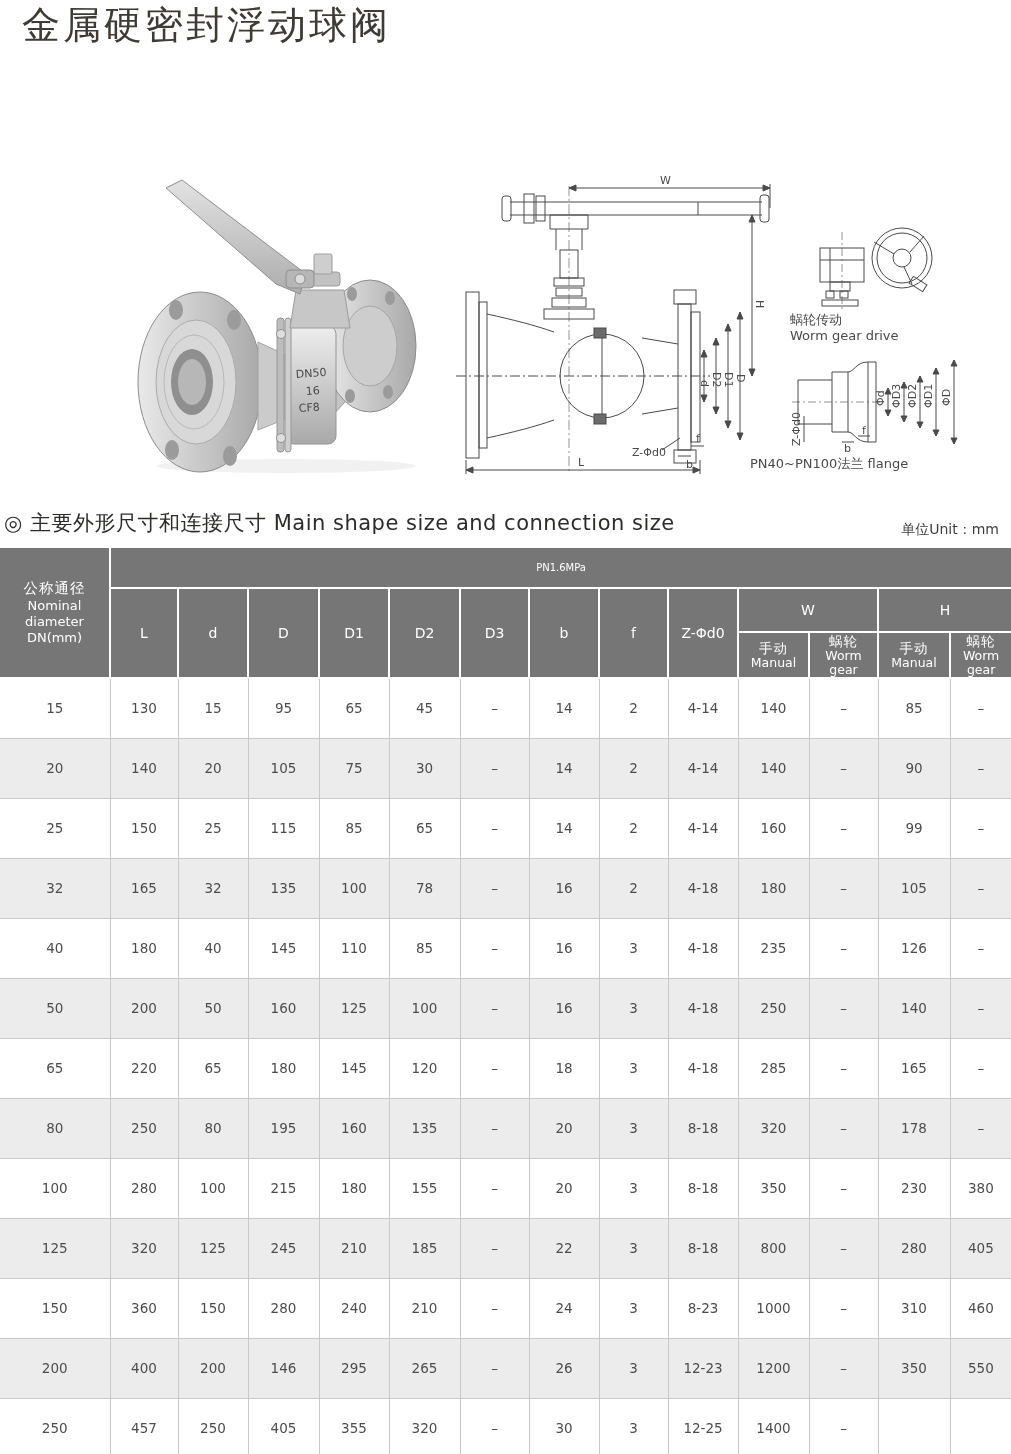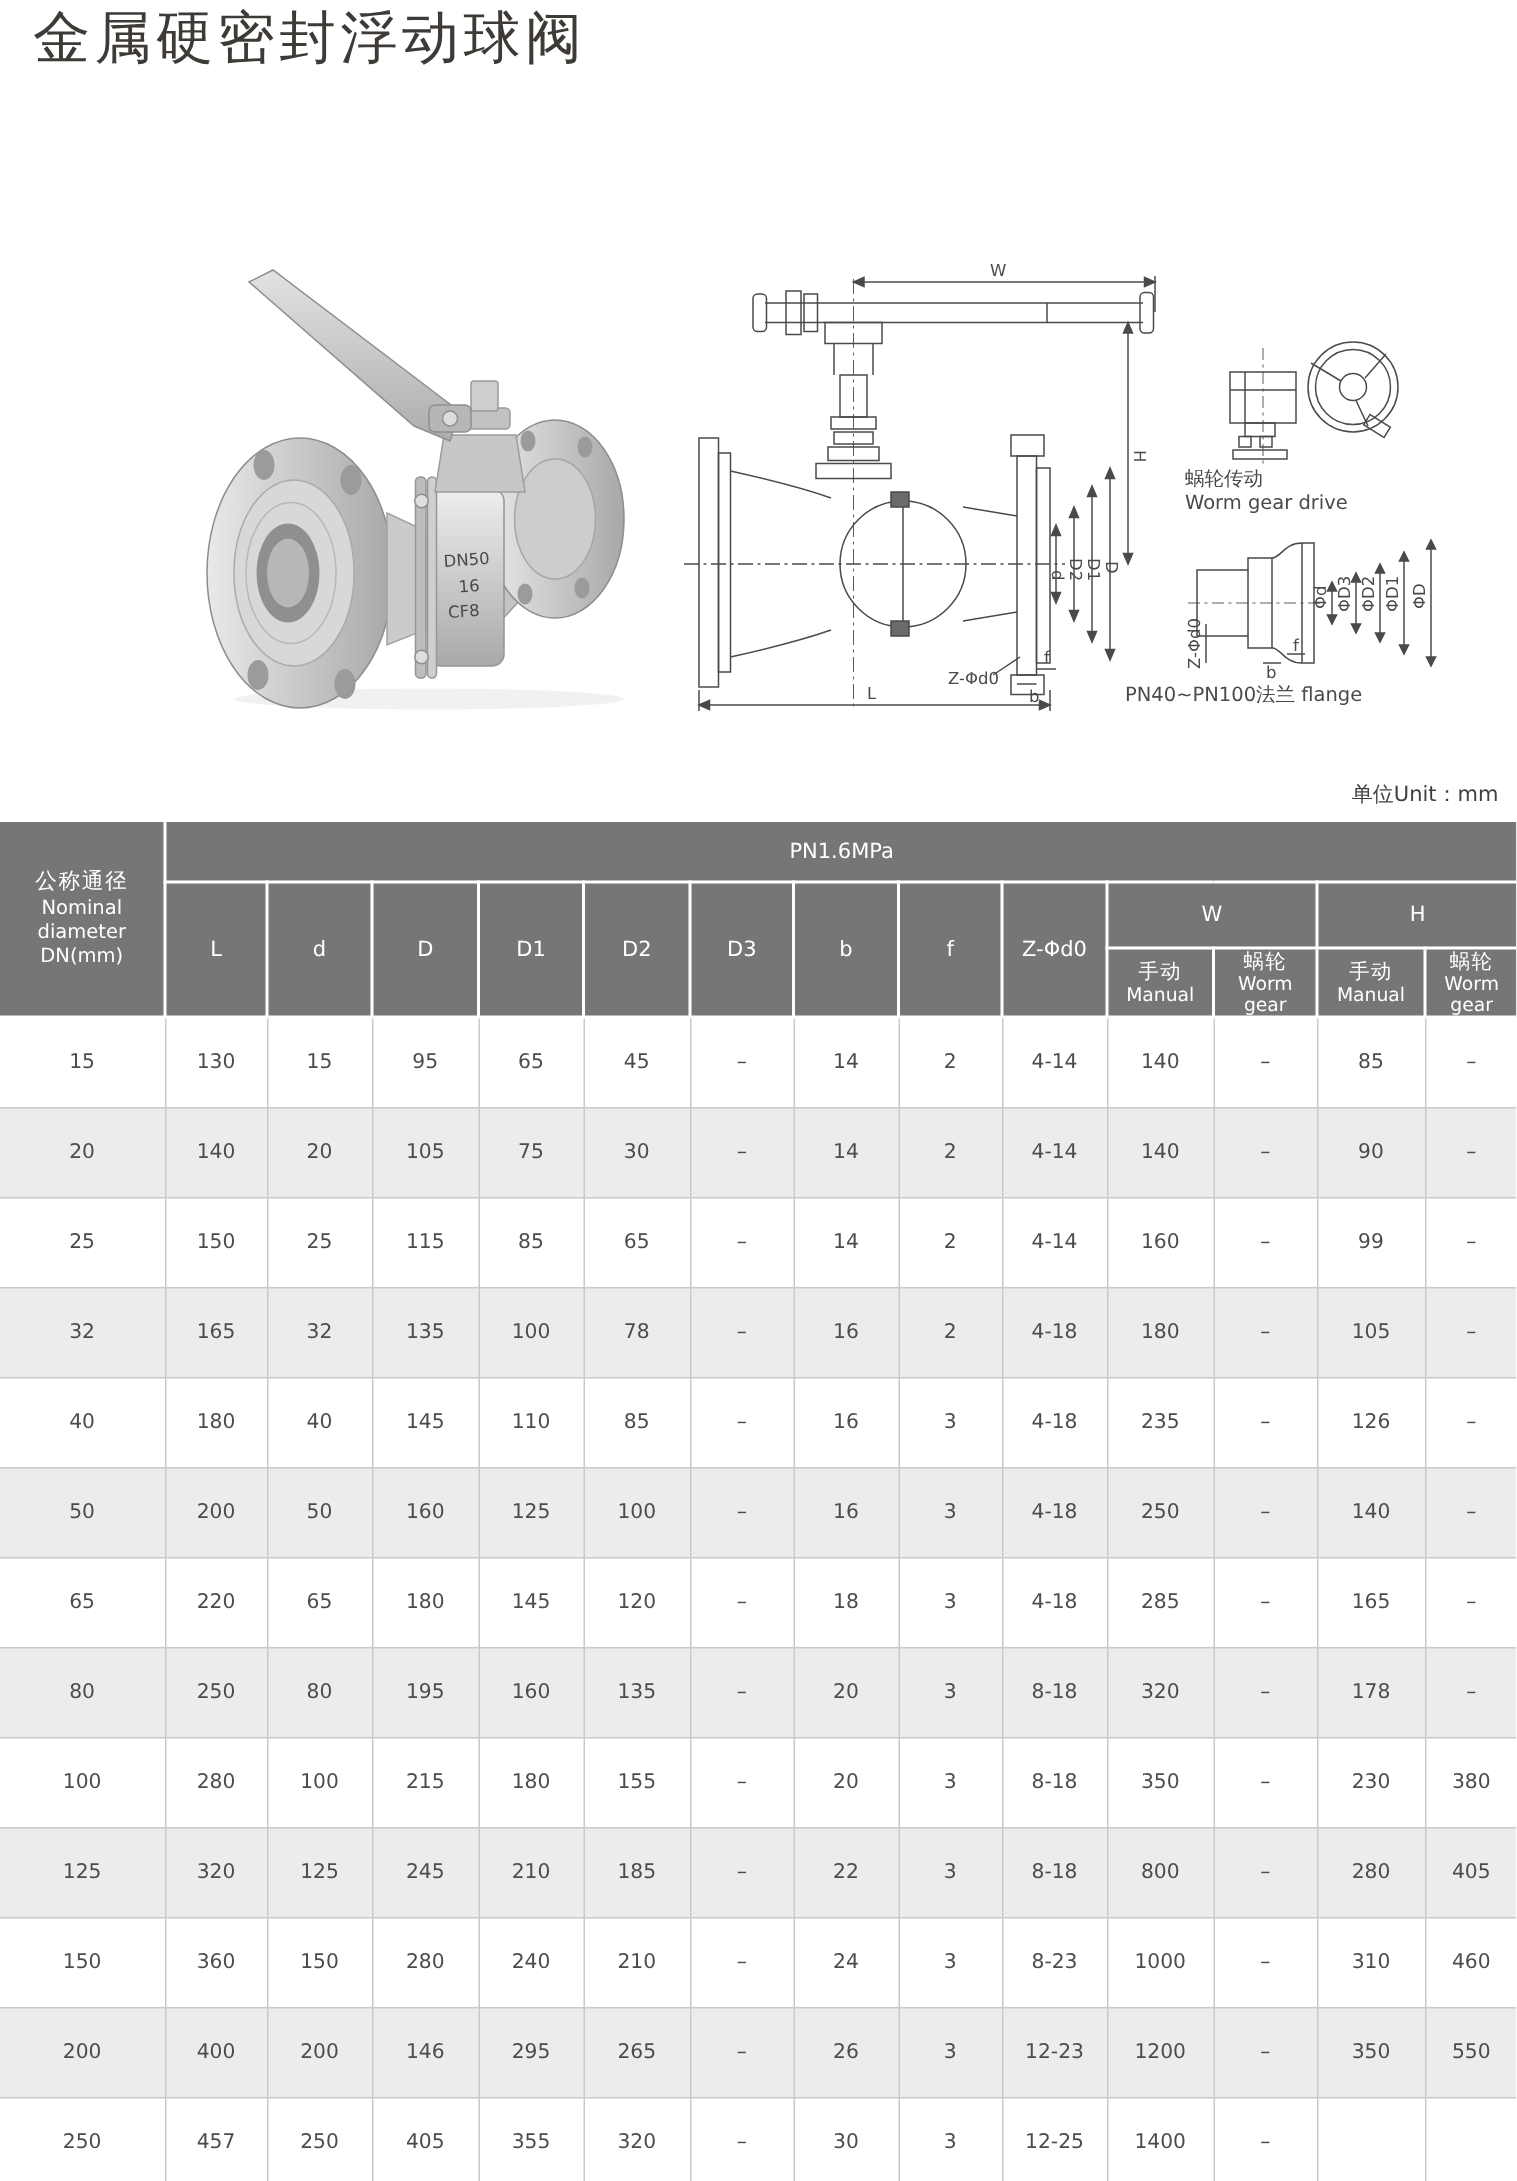--- a/index.html
+++ b/index.html
@@ -18,21 +18,21 @@
   .unit-label { position:absolute; right:12px; top:521px; font-size:14px; color:#3f3f3f; }
 
   table.dim-table { position:absolute; top:548px; left:0; width:1011px; border-collapse:collapse; table-layout:fixed; }
   .dim-table thead th { background:#767676; color:#ffffff; font-weight:normal; border:2px solid #ffffff; padding:0; text-align:center; vertical-align:middle; }
   .dim-table thead tr:first-child th { border-top:none; }
   .dim-table thead th:first-child { border-left:none; }
   .dim-table thead th:last-child { border-right:none; }
   .dim-table thead tr.r1 { height:40px; }
   .dim-table thead tr.r2 { height:44px; }
   .dim-table thead tr.r3 { height:40px; }
-  .th-pn { font-size:14px; }
+  .th-pn { font-size:10px; }
   .th-letter { font-size:14px; }
   .th-dn div { line-height:16px; font-size:13px; }
   .th-dn .zh { font-size:14.5px; line-height:19px; letter-spacing:1px; }
   .th-sub .zh { font-size:13.5px; line-height:16px; letter-spacing:1px; }
   .th-sub .en { font-size:12.5px; line-height:14px; }
 
   .dim-table tbody td { height:60px; text-align:center; vertical-align:middle; font-size:13.5px; color:#4c4c4c; border:1px solid #c9c9c9; background:#ffffff; padding:0; }
   .dim-table tbody tr:nth-child(even) td { background:#ececec; }
   .dim-table tbody tr:first-child td { border-top:none;margin-left:15px; }
   .dim-table tbody td:first-child { border-left:none; }
@@ -233,20 +233,21 @@
       <text x="132" y="58" class="dimtxt" font-size="10" transform="rotate(-90 132 58)">ΦD2</text>
       <text x="148" y="58" class="dimtxt" font-size="10" transform="rotate(-90 148 58)">ΦD1</text>
       <text x="166" y="56" class="dimtxt" font-size="10" transform="rotate(-90 166 56)">ΦD</text>
       <text x="16" y="96" class="dimtxt" font-size="9" transform="rotate(-90 16 96)">Z-Φd0</text>
       <text x="60" y="102" class="dimtxt" font-size="10">b</text>
       <text x="78" y="84" class="dimtxt" font-size="10">f</text>
     </svg>
   </div>
   <div class="fig-caption" style="left:750px; top:456px; width:250px;">PN40~PN100法兰 flange</div>
 
+  <div class="section-heading">◎ 主要外形尺寸和连接尺寸 Main shape size and connection size</div>
   <div class="unit-label">单位Unit：mm</div>
 
   <table class="dim-table">
     <colgroup>
       <col style="width:110px">
         <col style="width:68px">
         <col style="width:70px">
         <col style="width:71px">
       <col style="width:70px">
         <col style="width:71px">

